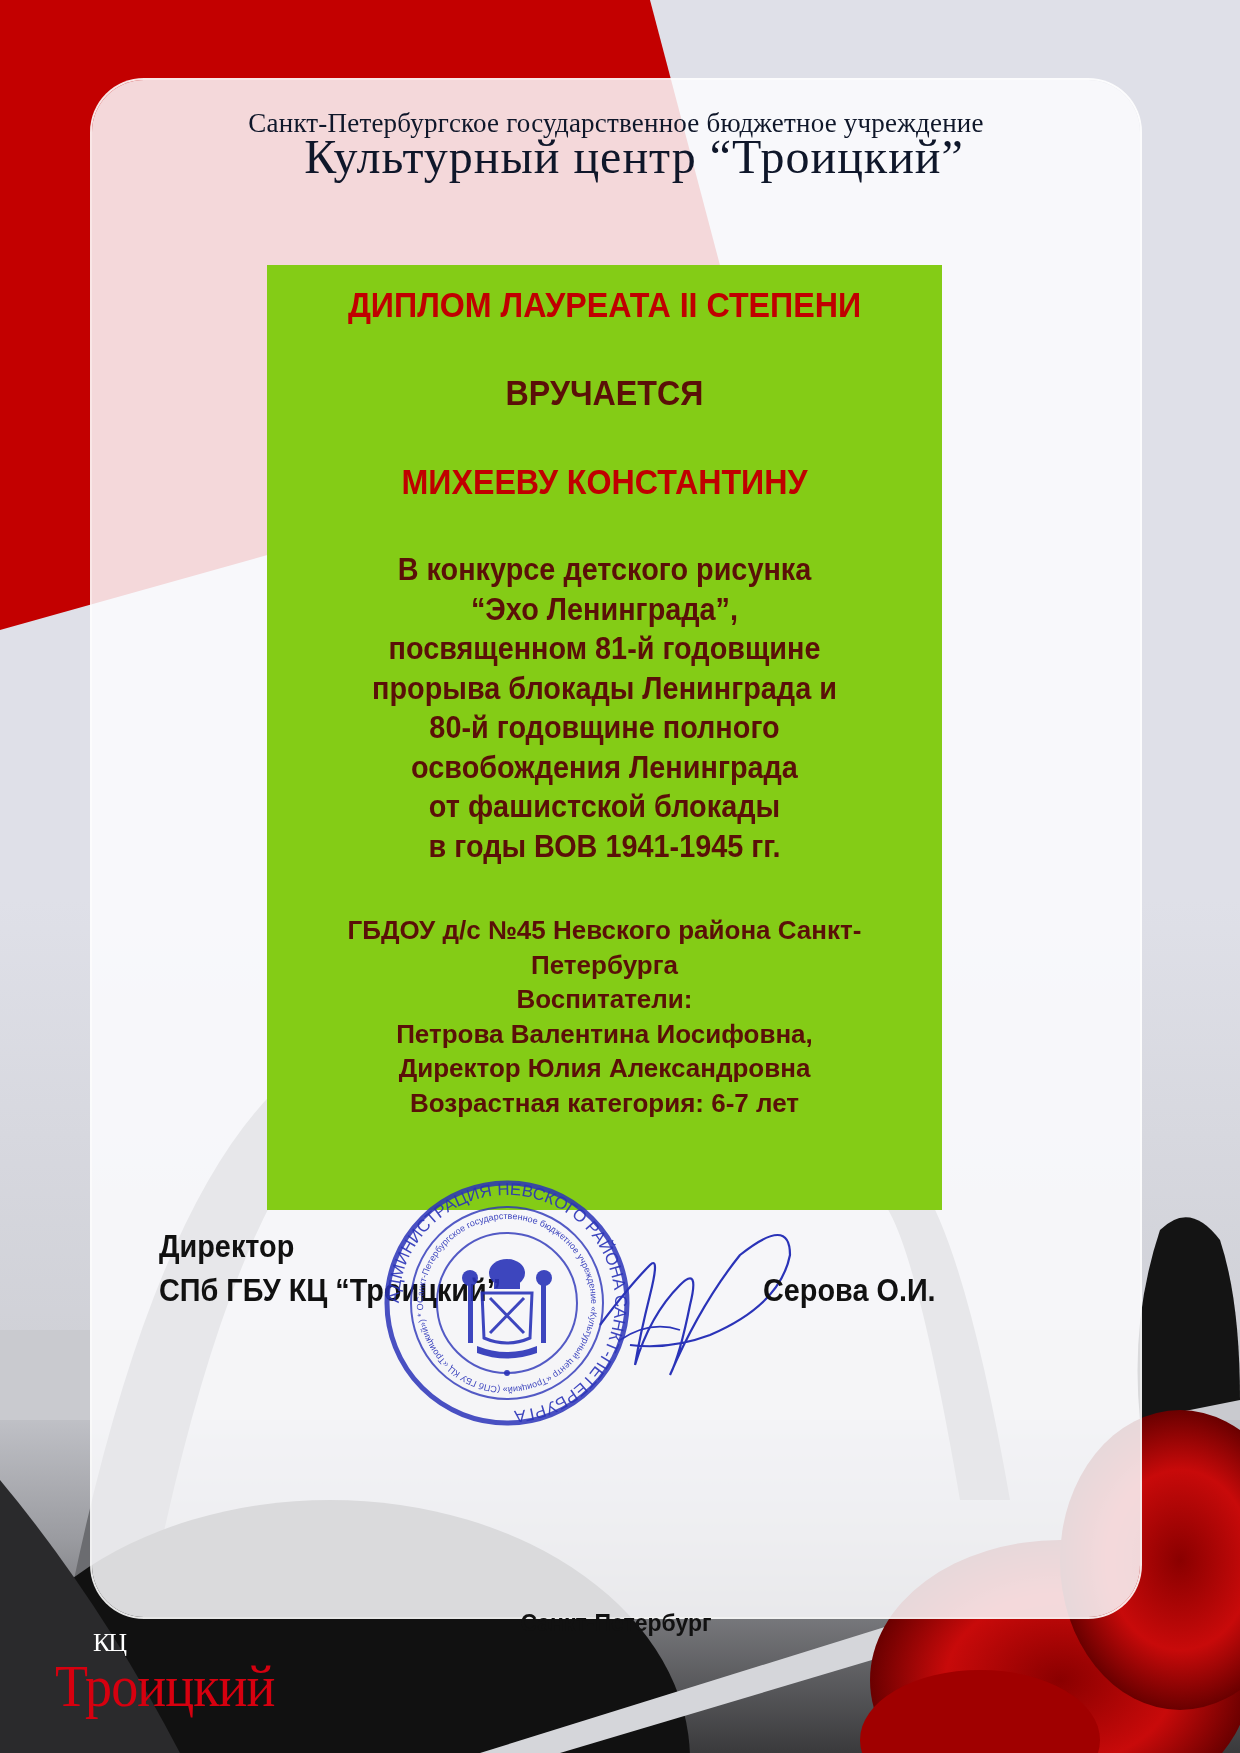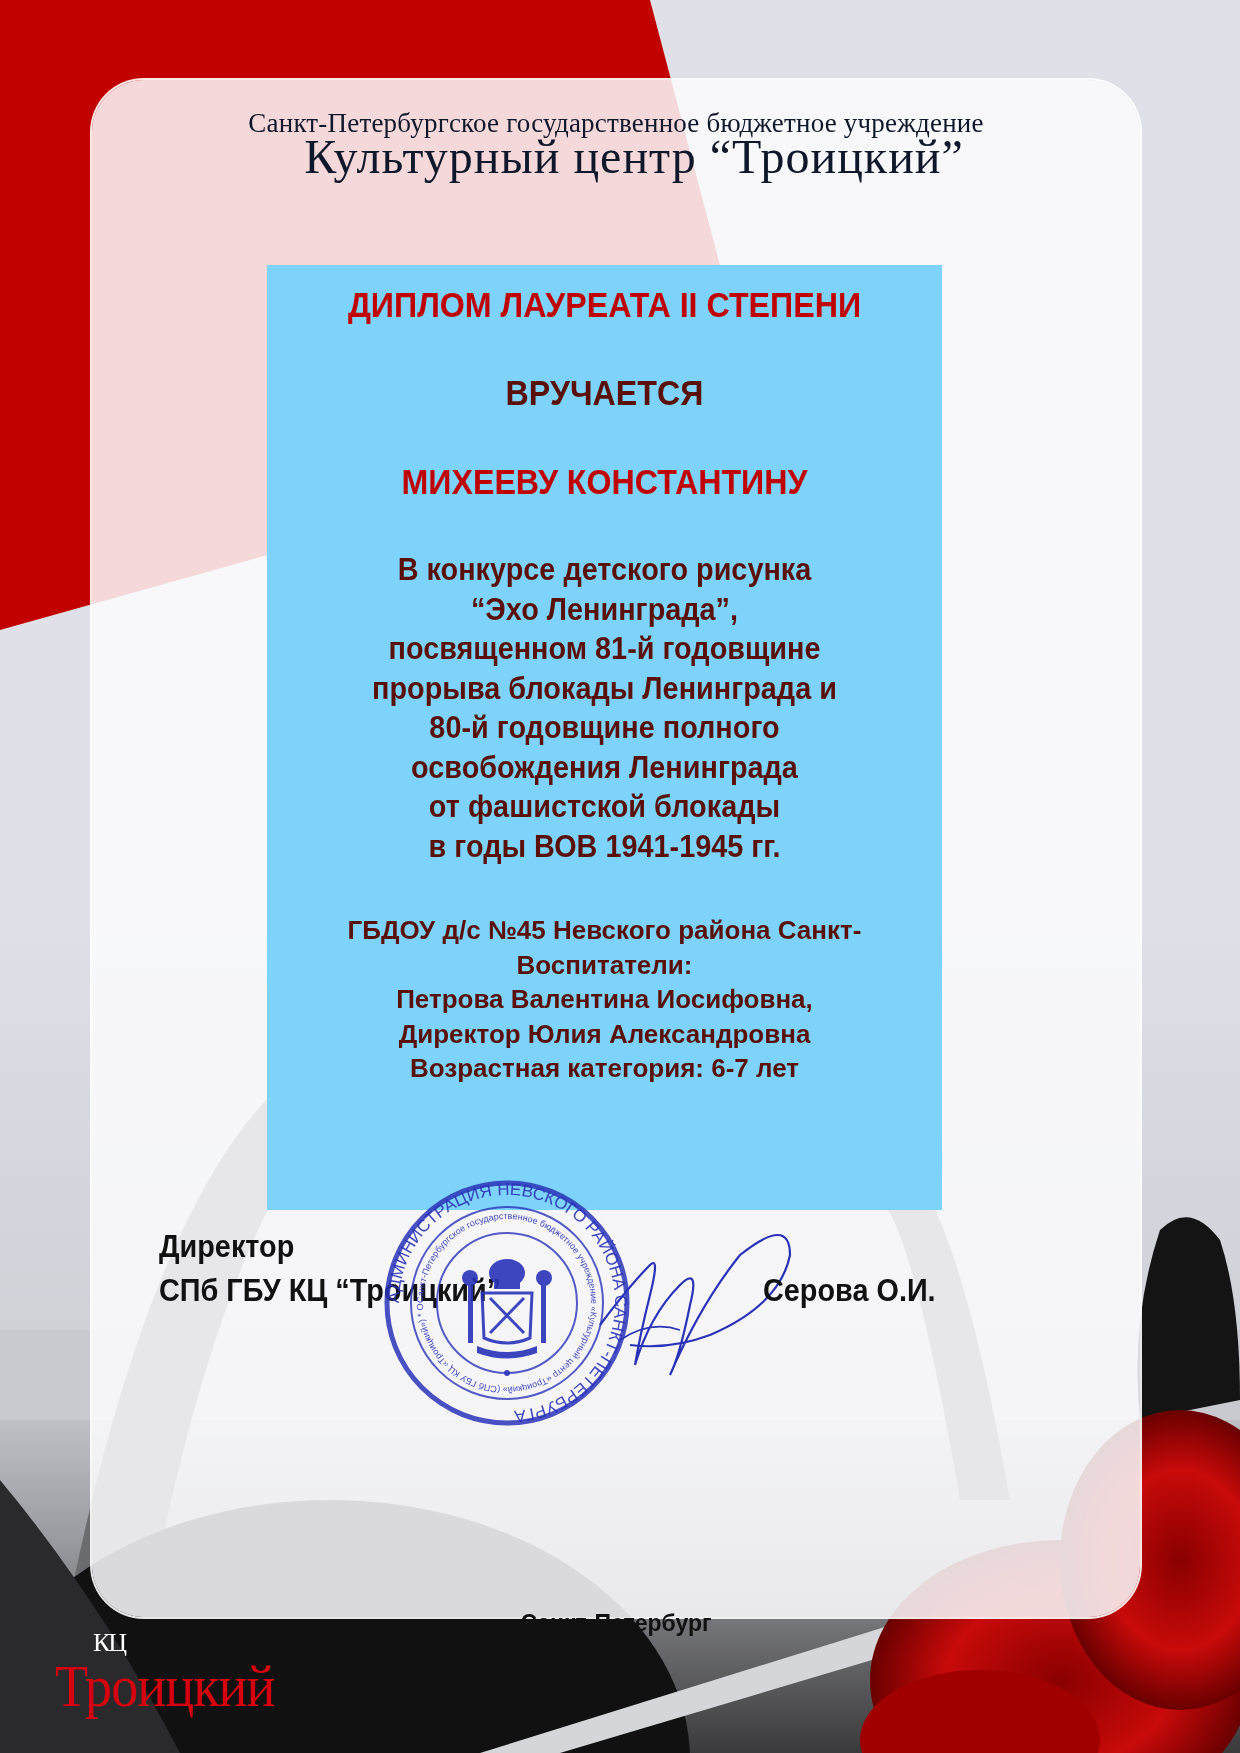--- a/index.html
+++ b/index.html
@@ -22,21 +22,21 @@
       font-family: "Liberation Serif", "DejaVu Serif", serif; color: #0f172a;
     }
     .header .org-line {
       font-size: 27px; letter-spacing: 0.2px; line-height: 30px;
     }
     .header .org-name {
       font-size: 48px; line-height: 46px; letter-spacing: 1px; margin-top: -4px; margin-left: 36px;
     }
     .content-box {
       position: absolute; left: 267px; top: 265px; width: 675px; height: 945px;
-      background: #7dd3fc;
+      background: #84cc16;
     }
     .title {
       position: absolute; left: 0; top: 20px; width: 100%;
       color: #c00000; font-size: 35px; text-align: center; font-weight: bold;
       font-family: "Liberation Sans", sans-serif; transform: scaleX(0.92);
     }
     .awarded {
       position: absolute; left: 0; top: 108px; width: 100%;
       color: #5a1008; font-size: 35px; text-align: center; font-weight: bold;
       transform: scaleX(0.92);
@@ -144,20 +144,21 @@
     <div>“Эхо Ленинграда”,</div>
     <div>посвященном 81-й годовщине</div>
     <div>прорыва блокады Ленинграда и</div>
     <div>80-й годовщине полного</div>
     <div>освобождения Ленинграда</div>
     <div>от фашистской блокады</div>
     <div>в годы ВОВ 1941-1945 гг.</div>
   </div>
   <div class="institution">
     <div>ГБДОУ д/с №45 Невского района Санкт-</div>
+    <div>Петербурга</div>
     <div>Воспитатели:</div>
     <div>Петрова Валентина Иосифовна,</div>
     <div>Директор Юлия Александровна</div>
     <div>Возрастная категория: 6-7 лет</div>
   </div>
 </div>
 
 <div class="sign-left">
   <div>Директор</div>
   <div>СПб ГБУ КЦ “Троицкий”</div>

